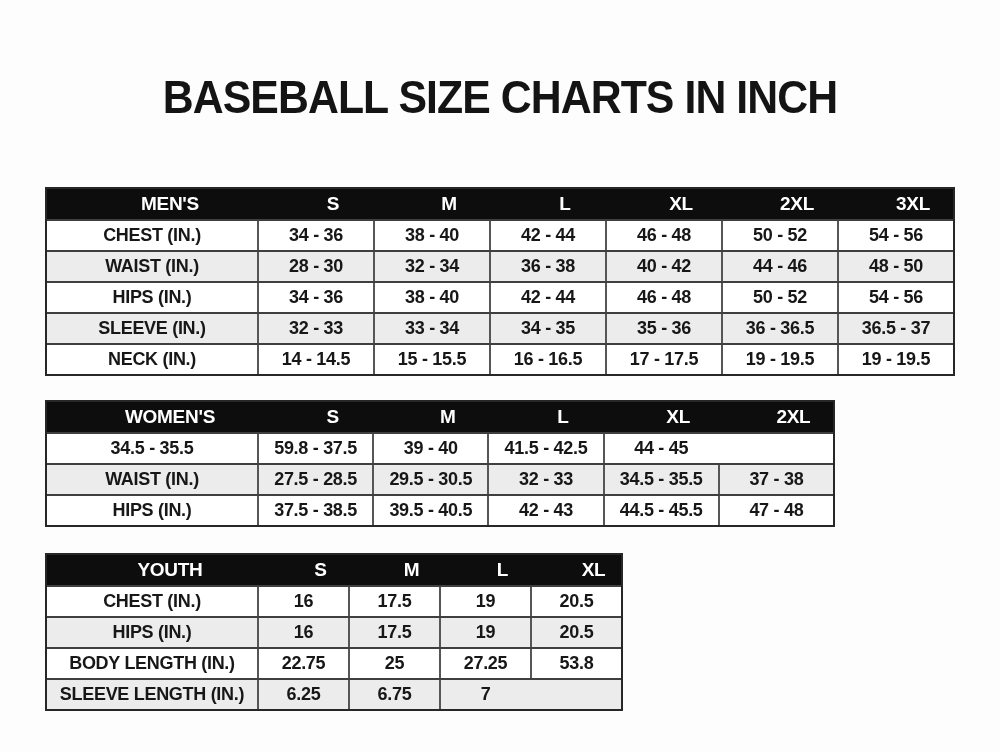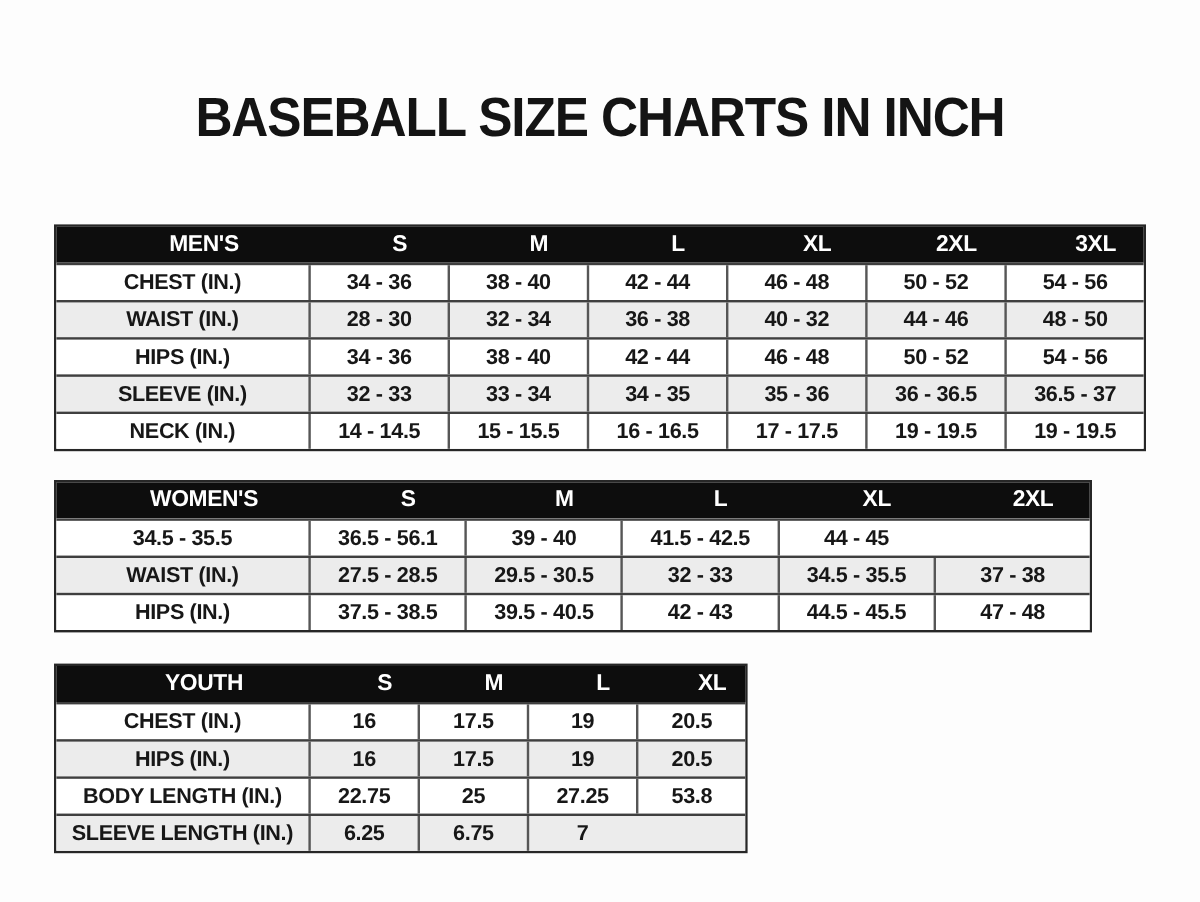--- a/index.html
+++ b/index.html
@@ -32,21 +32,21 @@
     transform-origin:center;
     color:#141414;
     white-space:nowrap;
   }
   .size-table{
     position:absolute;
     border:2px solid #272727;
     background:var(--row-bg);
   }
   #mens  {top:187px; left:45px; width:910px;}
-  #womens{top:400px; left:45px; width:865px;}
+  #womens{top:400px; left:45px; width:790px;}
   #youth {top:553px; left:45px; width:578px;}
   .thead{
     display:grid;
     grid-template-columns:var(--cols);
     background:var(--header-bg);
     color:var(--header-text);
     height:30px;
     align-items:center;
   }
   .thead .cell{
@@ -103,21 +103,21 @@
       <div class="cell">42 - 44</div>
       <div class="cell">46 - 48</div>
       <div class="cell">50 - 52</div>
       <div class="cell">54 - 56</div>
     </div>
     <div class="trow alt">
       <div class="cell label">WAIST (IN.)</div>
       <div class="cell">28 - 30</div>
       <div class="cell">32 - 34</div>
       <div class="cell">36 - 38</div>
-      <div class="cell">40 - 32</div>
+      <div class="cell">40 - 42</div>
       <div class="cell">44 - 46</div>
       <div class="cell">48 - 50</div>
     </div>
     <div class="trow">
       <div class="cell label">HIPS (IN.)</div>
       <div class="cell">34 - 36</div>
       <div class="cell">38 - 40</div>
       <div class="cell">42 - 44</div>
       <div class="cell">46 - 48</div>
       <div class="cell">50 - 52</div>
@@ -147,21 +147,21 @@
     <div class="thead">
       <div class="cell label">WOMEN'S</div>
       <div class="cell">S</div>
       <div class="cell">M</div>
       <div class="cell">L</div>
       <div class="cell">XL</div>
       <div class="cell">2XL</div>
     </div>
     <div class="trow">
       <div class="cell">34.5 - 35.5</div>
-      <div class="cell">36.5 - 56.1</div>
+      <div class="cell">59.8 - 37.5</div>
       <div class="cell">39 - 40</div>
       <div class="cell">41.5 - 42.5</div>
       <div class="cell">44 - 45</div>
     </div>
     <div class="trow alt">
       <div class="cell label">WAIST (IN.)</div>
       <div class="cell">27.5 - 28.5</div>
       <div class="cell">29.5 - 30.5</div>
       <div class="cell">32 - 33</div>
       <div class="cell">34.5 - 35.5</div>

